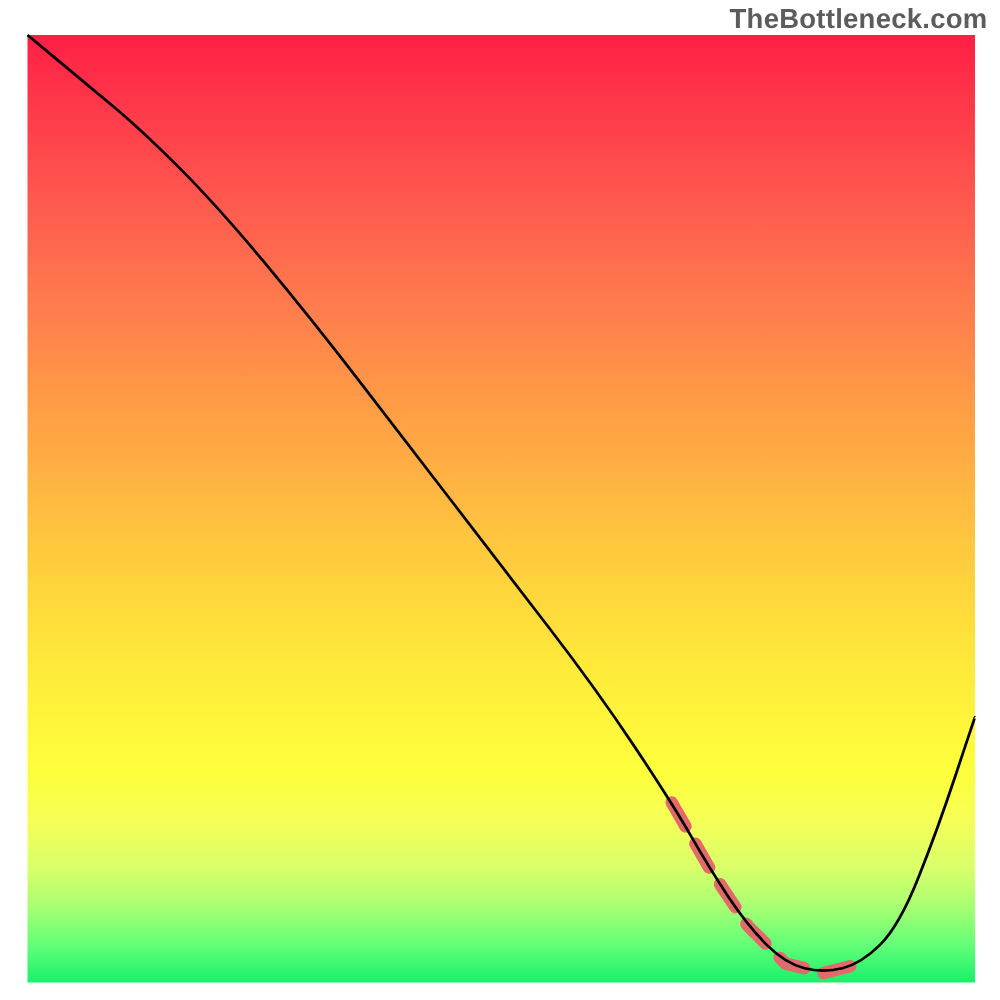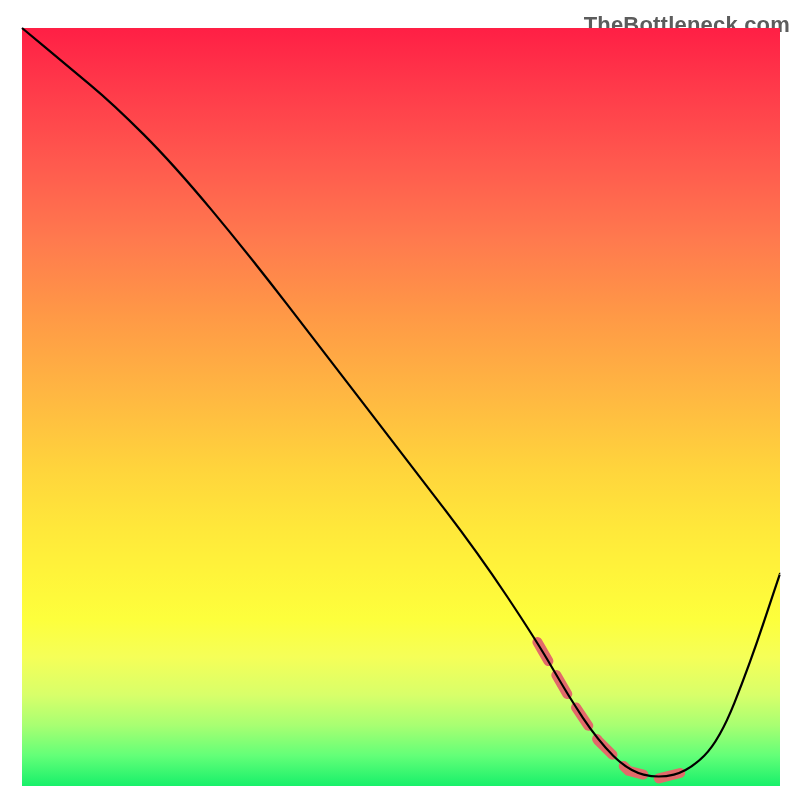--- a/index.html
+++ b/index.html
@@ -11,21 +11,21 @@
     font-family: Arial, Helvetica, sans-serif;
     overflow: hidden;
   }
   .wrap {
     position: relative;
     width: 800px;
     height: 800px;
   }
   .watermark {
     position: absolute;
-    top: 12px;
+    top: 2px;
     right: 10px;
     font-size: 22px;
     font-weight: 600;
     color: #5c5c5c;
     letter-spacing: 0.2px;
   }
   .plot {
     position: absolute;
     left: 22px;
     top: 28px;

